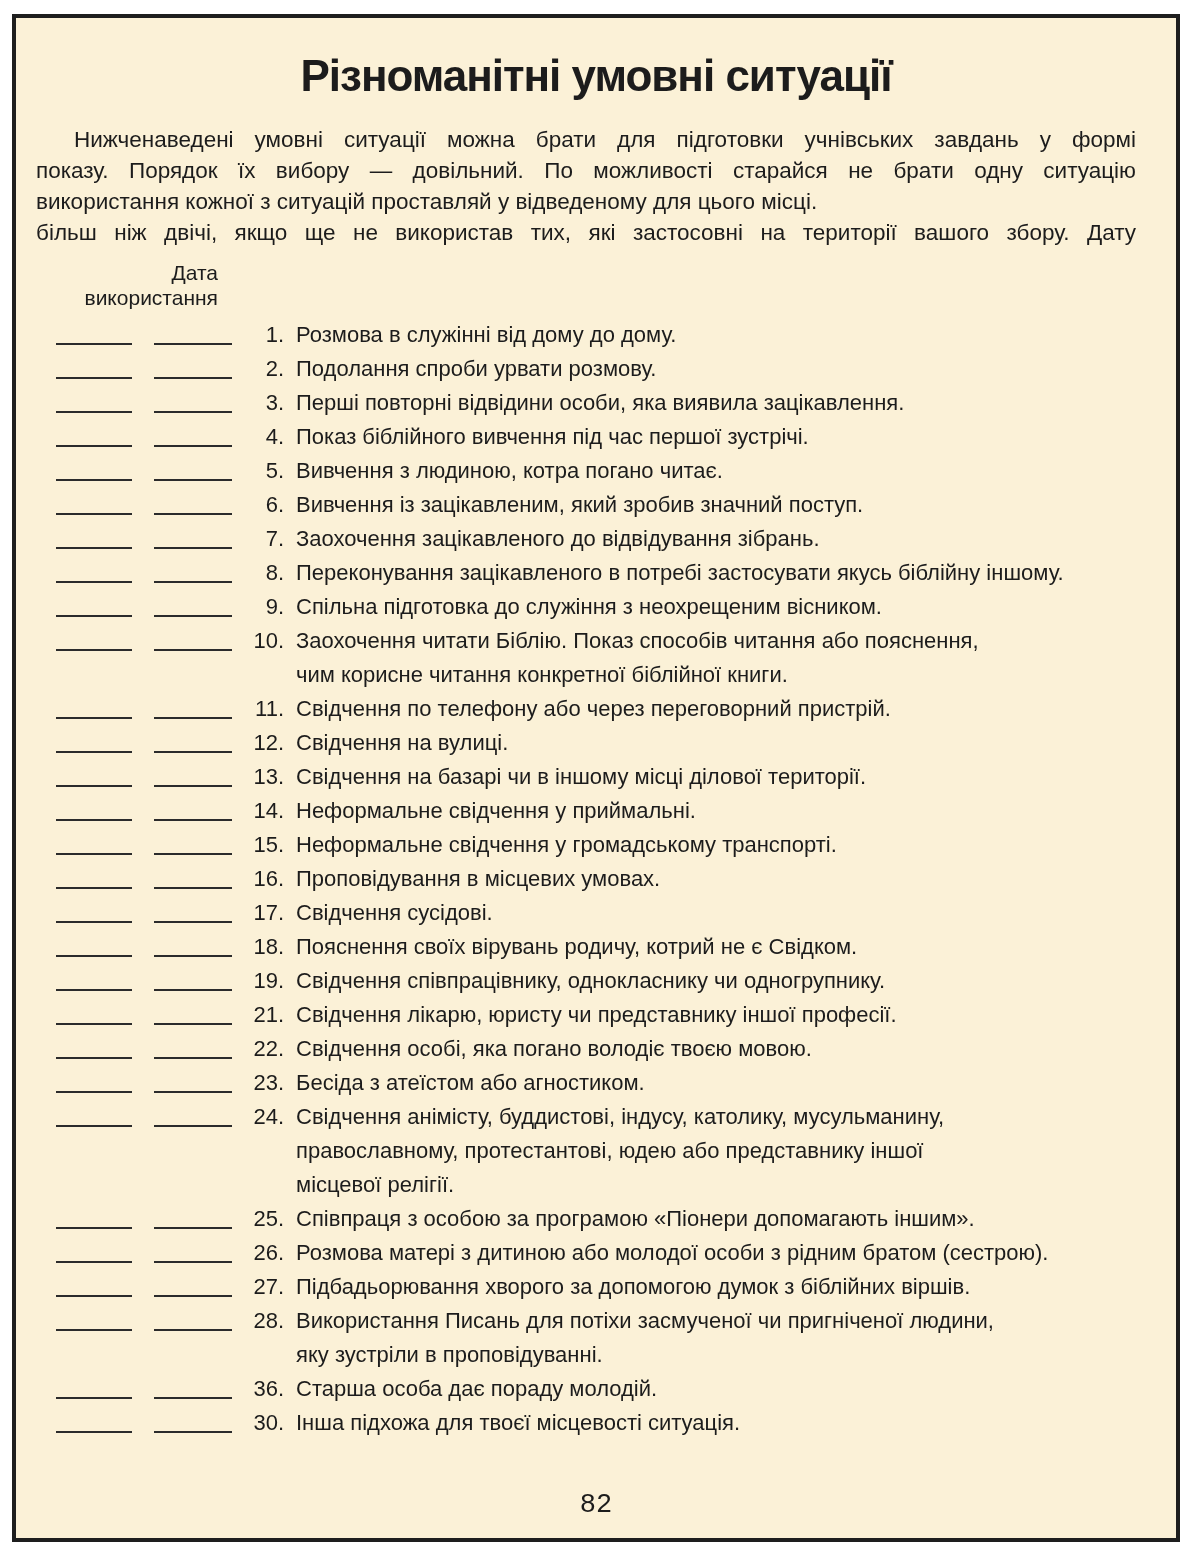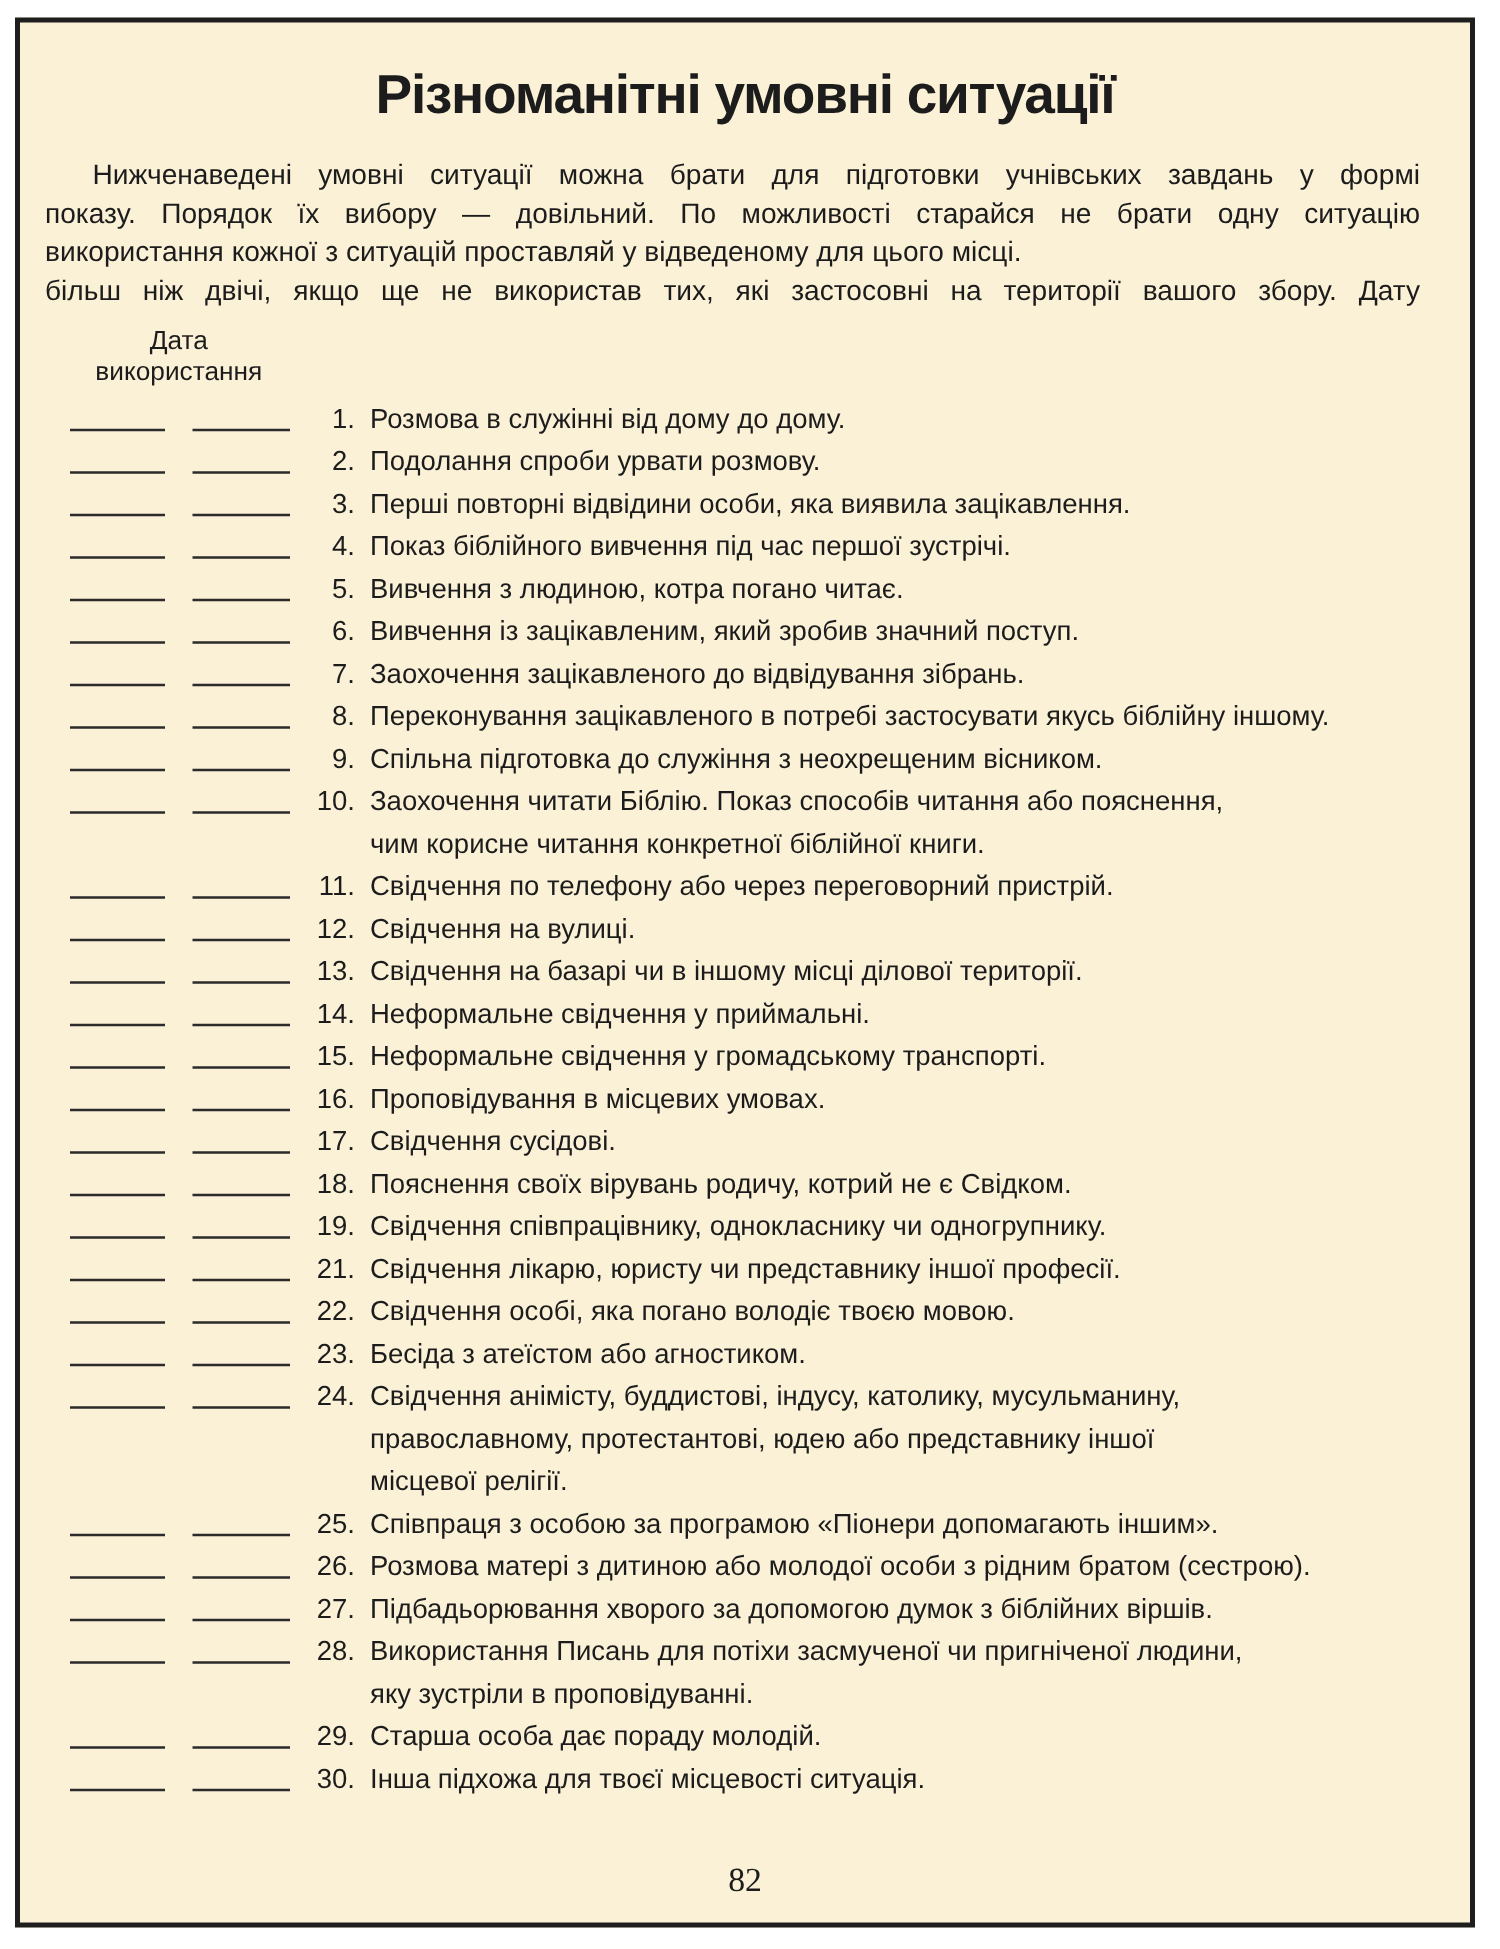--- a/index.html
+++ b/index.html
@@ -43,21 +43,21 @@
   }
   .intro .line {
     text-align: justify;
     text-align-last: justify;
   }
   .intro .line.first { text-indent: 38px; }
   .intro .line.last { text-align-last: left; }
   .date-header {
     margin: 12px 0 0 52px;
     width: 150px;
-    text-align: center;
+    text-align: right;
     font-size: 21px;
     line-height: 25px;
   }
   .items {
     margin: 8px 0 0 0;
     padding: 0 12px 0 40px;
     list-style: none;
   }
   .item-row {
     display: grid;
@@ -78,21 +78,21 @@
     font-size: 22px;
     line-height: 34px;
     white-space: pre-line;
   }
   .page-number {
     position: absolute;
     bottom: 18px;
     left: 0;
     width: 100%;
     text-align: center;
-    font-family: Liberation Serif, serif;
+    font-family: Liberation Mono, monospace;
     font-size: 27px;
   }
 </style>
 </head>
 <body>
 
 <div class="page">
 
   <h1 class="page-title">Різноманітні умовні ситуації</h1>
 
@@ -354,21 +354,21 @@
     <span class="item-number">28.</span>
     <span></span>
     <span class="item-text">Використання Писань для потіхи засмученої чи пригніченої людини,
 яку зустріли в проповідуванні.</span>
   </li>
 
   <li class="item-row">
     <span class="blank"></span>
     <span></span>
     <span class="blank"></span>
-    <span class="item-number">29.</span>
+    <span class="item-number">36.</span>
     <span></span>
     <span class="item-text">Старша особа дає пораду молодій.</span>
   </li>
 
   <li class="item-row">
     <span class="blank"></span>
     <span></span>
     <span class="blank"></span>
     <span class="item-number">30.</span>
     <span></span>

